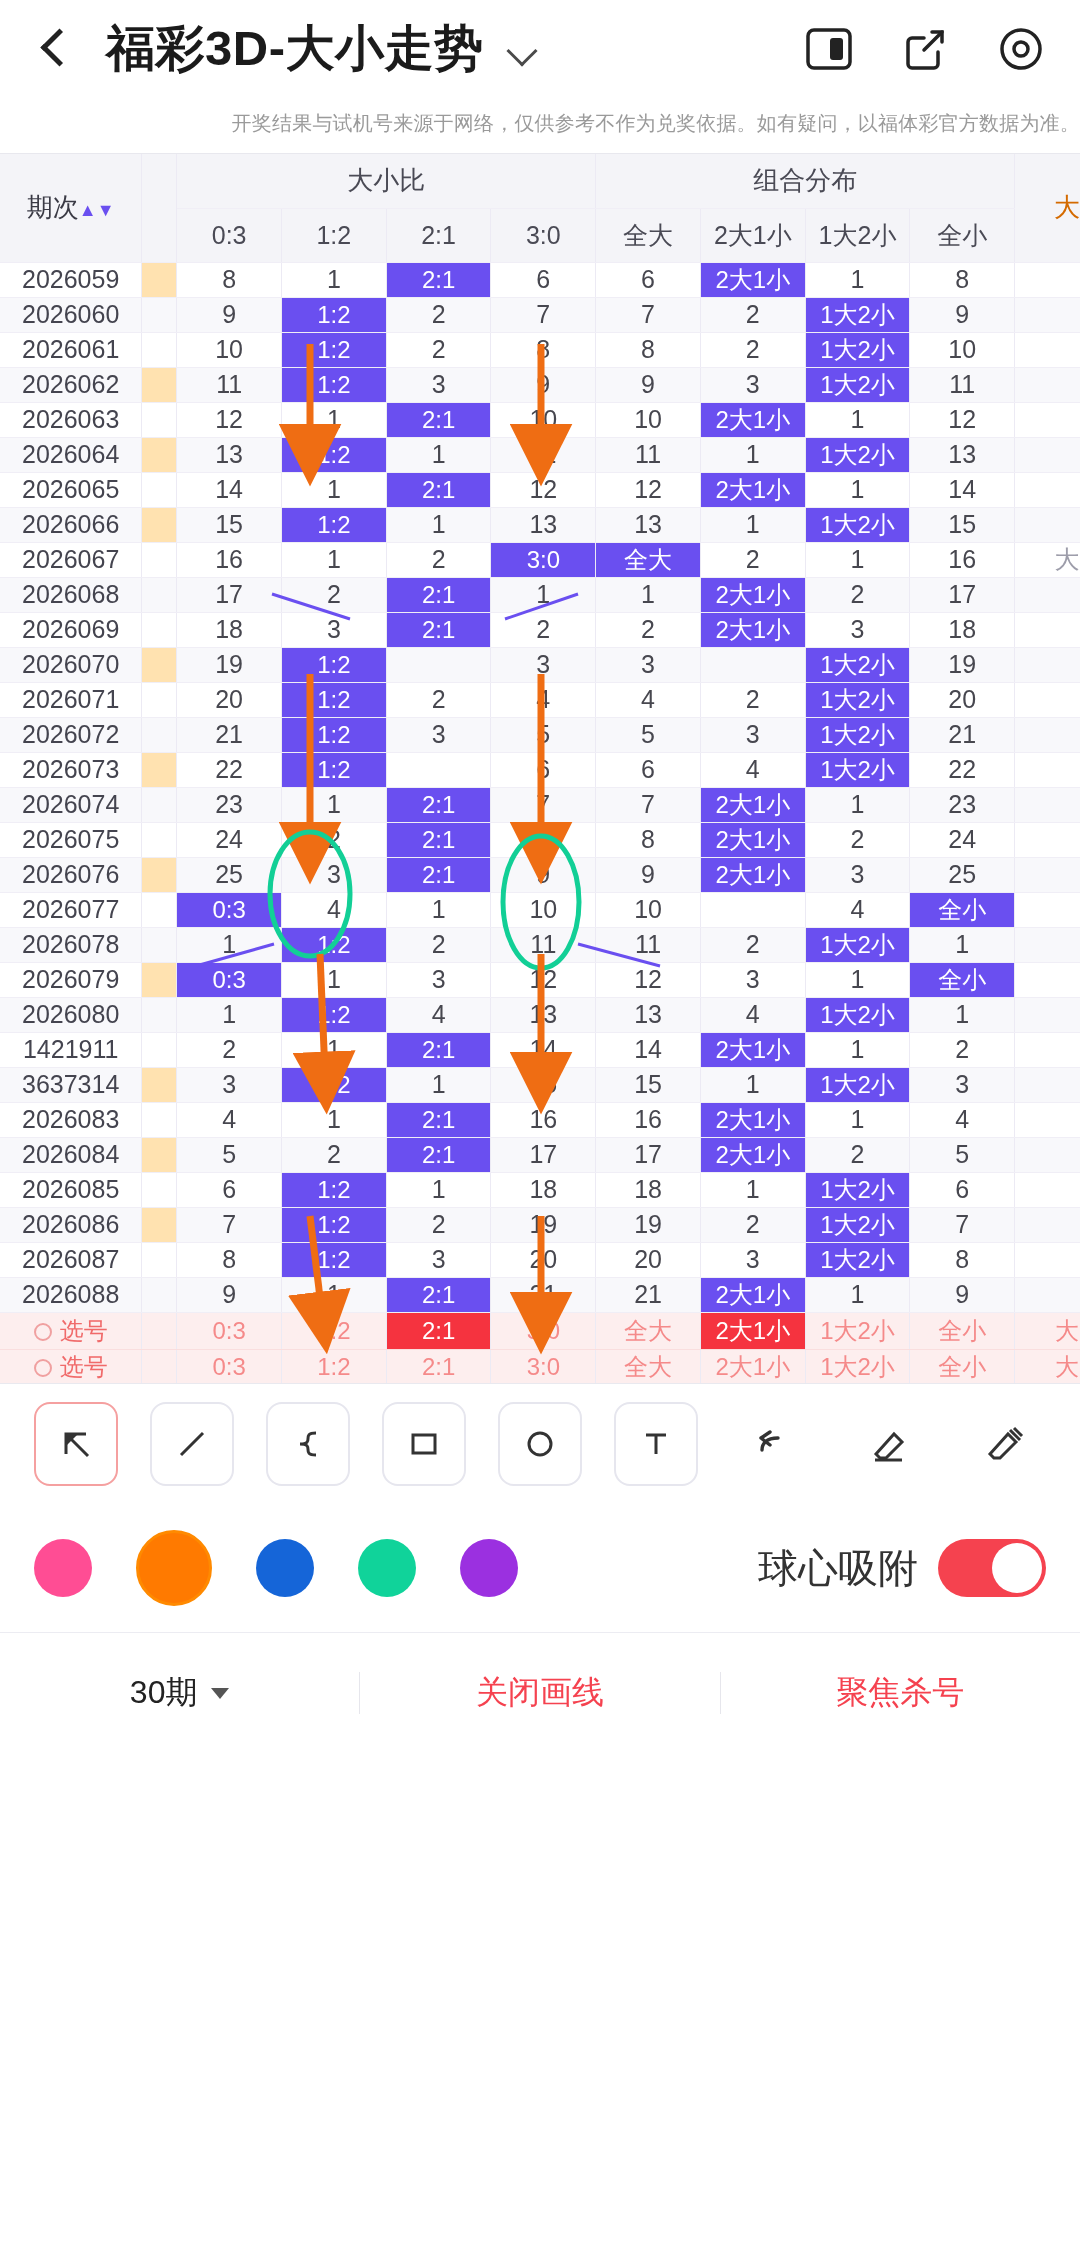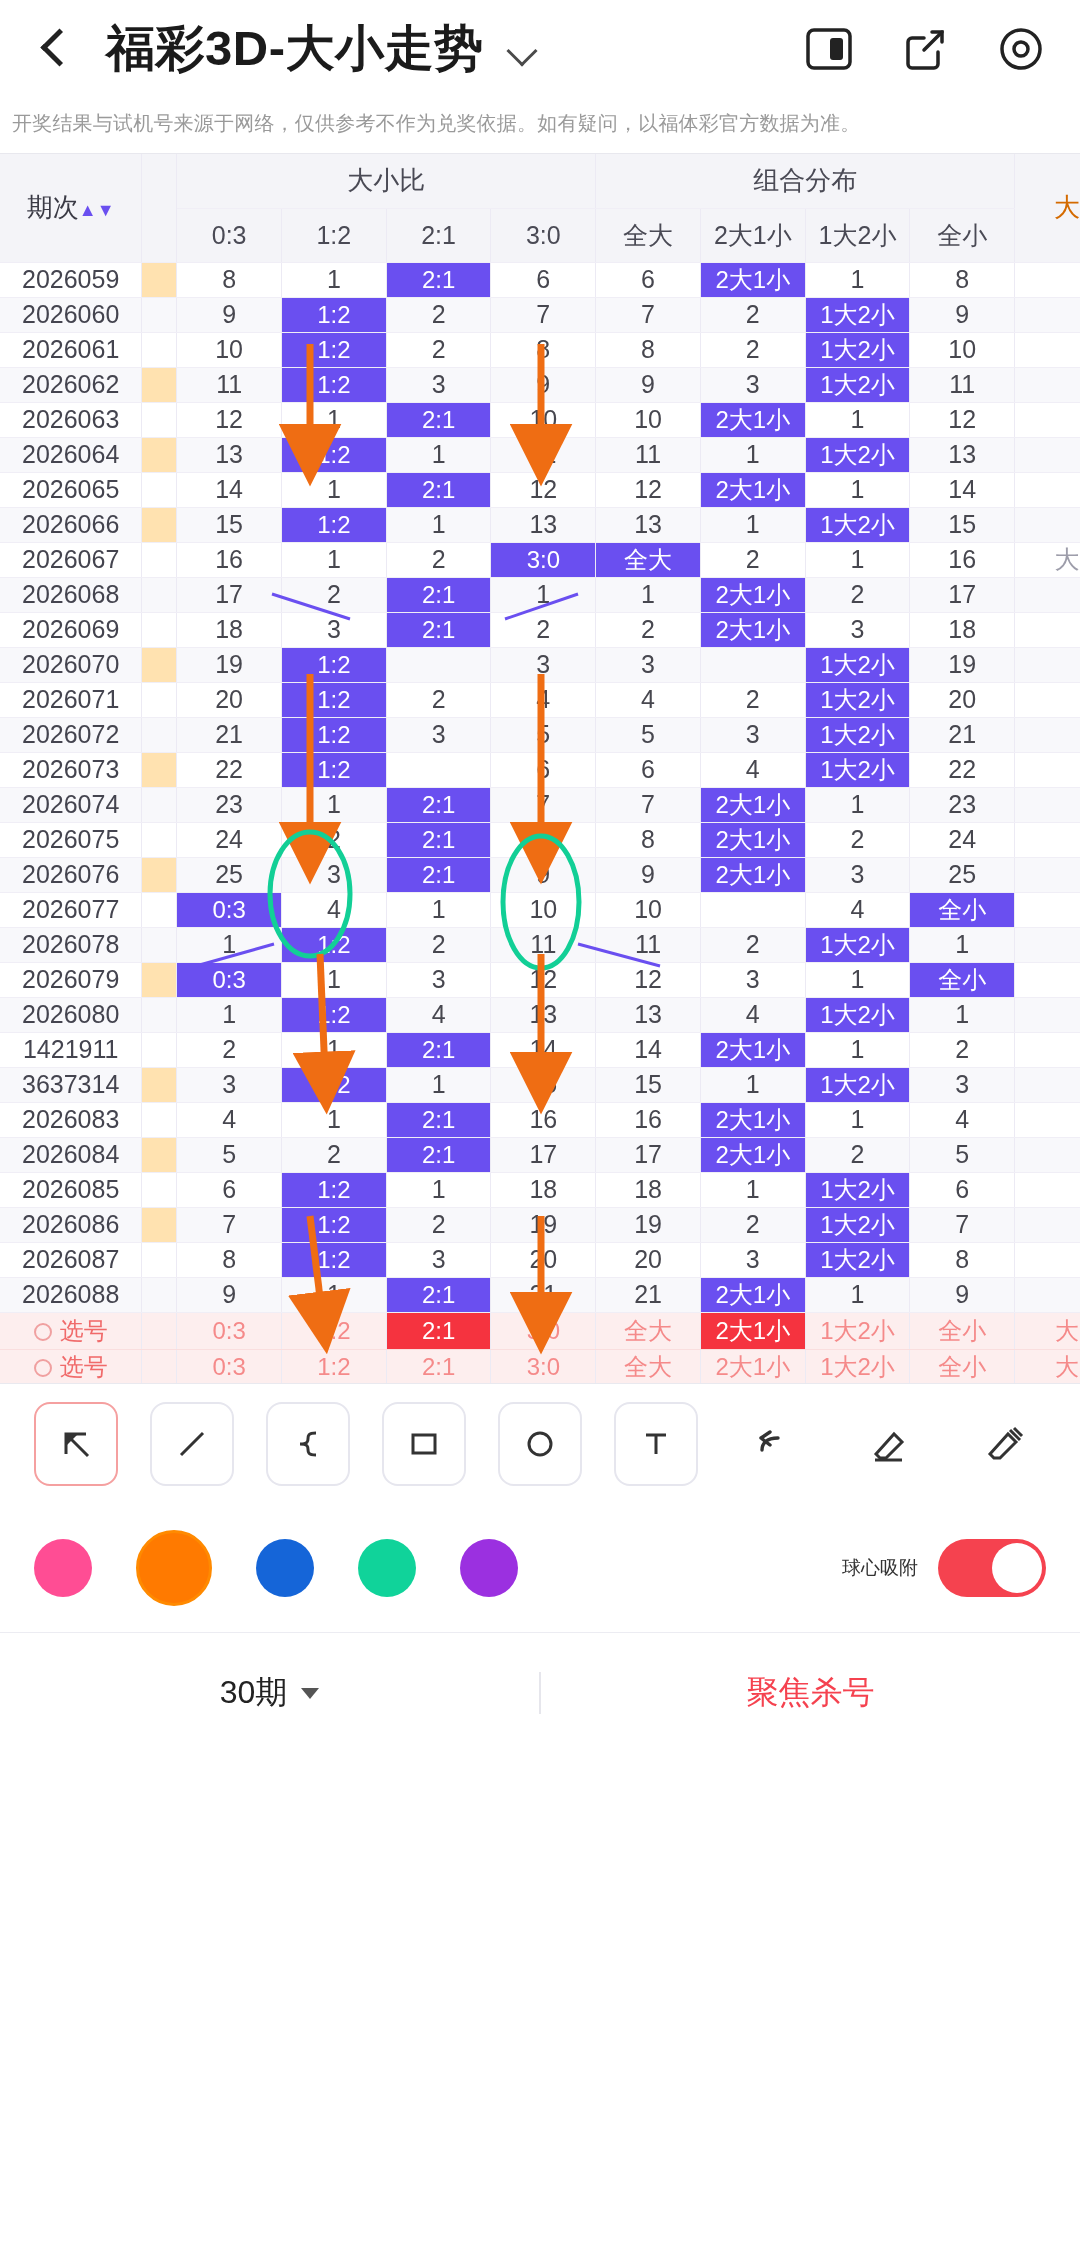--- a/index.html
+++ b/index.html
@@ -38,23 +38,23 @@
     width:19px; height:19px;
     border-right:3px solid #4a4a4a; border-bottom:3px solid #4a4a4a;
     transform:rotate(45deg);
   }
   .header-spacer { flex:1 1 auto; }
   .hicon { width:62px; height:62px; margin-left:34px; position:relative; }
   .hicon svg { display:block; }
 
   
   .notice {
-    text-align:left;
+    text-align:right;
     font-size:20px; color:#9a9a9a;
-    padding:12px 12px 16px;
+    padding:12px 0 16px;
     letter-spacing:0.2px;
   }
 
   
   .table-wrap {
     position:relative;
     width:1080px;
     height:1230px;
     overflow:hidden;
     border-top:1px solid #e8e8ee;
@@ -150,21 +150,21 @@
 
   .colors {
     height:128px;
     display:flex; align-items:center;
     padding:0 34px;
     background:#fff;
   }
   .swatch { width:58px; height:58px; border-radius:50%; margin-right:44px; }
   .swatch.big { width:76px; height:76px; border:3px solid #ff8a00; margin-right:44px; }
   .colors-spacer { flex:1 1 auto; }
-  .attach-label { font-size:19px; color:#333; margin-right:20px; }
+  .attach-label { font-size:40px; color:#333; margin-right:20px; }
   .toggle {
     width:108px; height:58px; border-radius:29px; background:#f5424f;
     position:relative;
   }
   .toggle .knob {
     position:absolute; right:4px; top:4px;
     width:50px; height:50px; border-radius:50%; background:#fff;
   }
 
   
@@ -889,15 +889,16 @@
   <div class="toggle">
       <div class="knob"></div>
     </div>
 </div>
 
 <div class="bottom">
   <div class="bm">
     <span>30期</span><span class="cd"></span>
   </div>
   <div class="vline"></div>
+  <div class="bm red">关闭画线</div>
   <div class="vline"></div>
   <div class="bm red">聚焦杀号</div>
 </div>
 
 </body></html>

